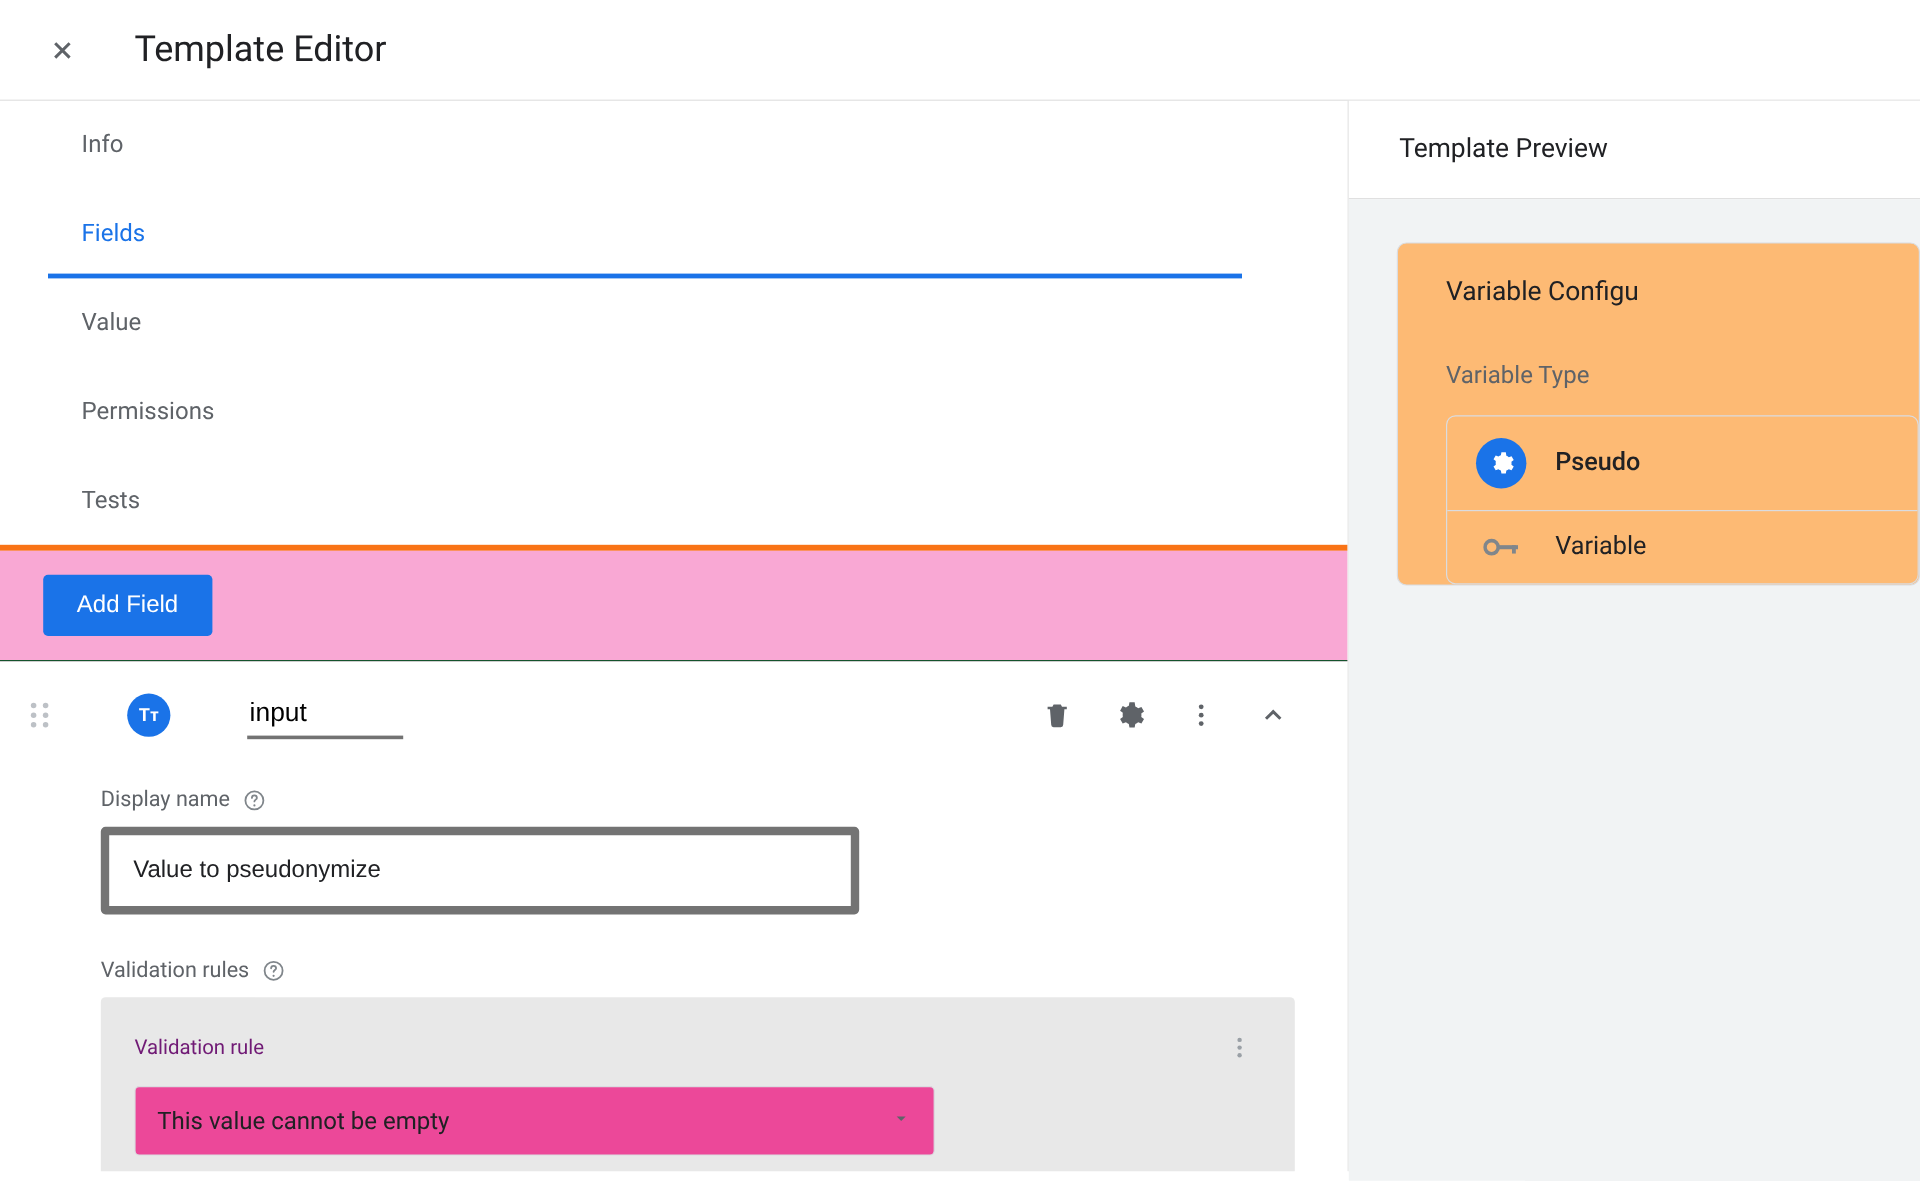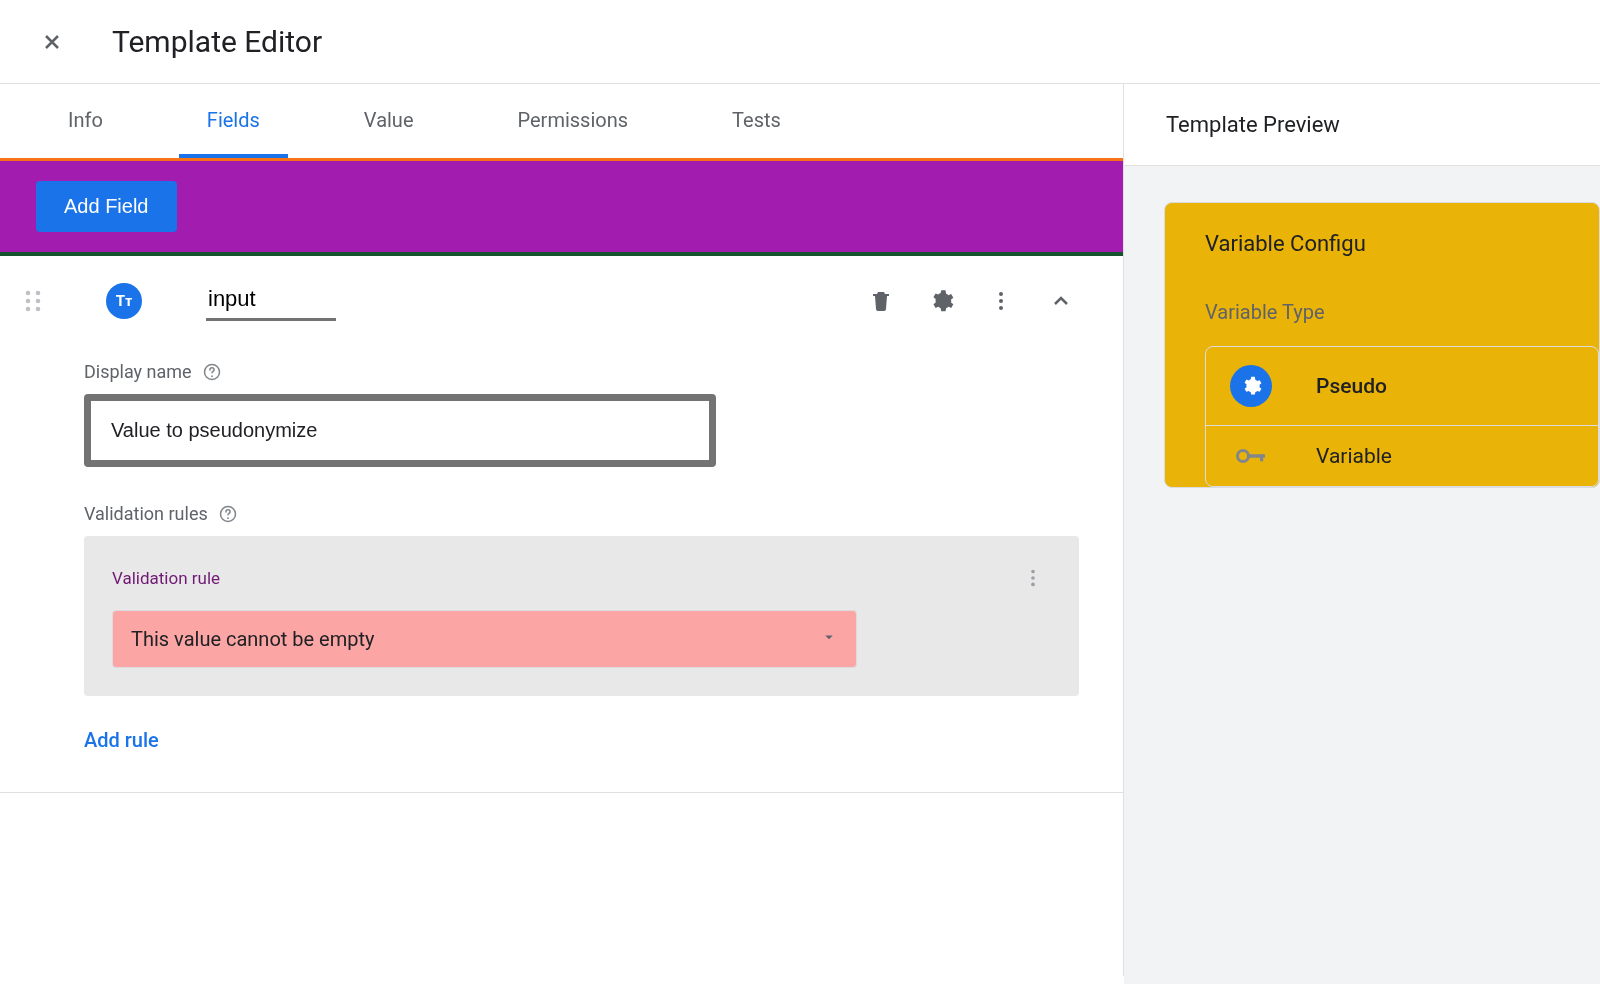--- a/index.html
+++ b/index.html
@@ -33,39 +33,40 @@
   display: flex;
   height: calc(100% - 92px);
 }
 .left-panel {
   flex: 0 0 1124px;
   border-right: 1px solid #e0e0e0;
   overflow: hidden;
 }
 .tabs {
   display: flex;
-  border-bottom: 3px solid #f97316;
+  border-bottom: 5px solid #f97316;
   padding: 0 40px;
+  flex-direction: column;
 }
 .tab {
   padding: 24px 28px 22px 28px;
   font-size: 20px;
   color: #5f6368;
   cursor: pointer;
   border-bottom: 4px solid transparent;
   margin-right: 48px;
 }
 .tab.active {
   color: #1a73e8;
   border-bottom-color: #1a73e8;
 }
 .add-field-bar {
-  background: #a21caf;
+  background: #f9a8d4;
   padding: 20px 36px;
-  border-bottom: 4px solid #14532d;
+  border-bottom: 1px solid #14532d;
 }
 .add-field-btn {
   background: #1a73e8;
   color: #fff;
   border: none;
   font-size: 20px;
   font-weight: 500;
   padding: 14px 28px;
   border-radius: 4px;
   cursor: pointer;
@@ -160,25 +161,25 @@
   display: flex;
   align-items: center;
   justify-content: space-between;
   margin-bottom: 14px;
 }
 .validation-card-label {
   font-size: 17px;
   color: #701a75;
 }
 .dropdown {
-  background: #fca5a5;
+  background: #ec4899;
   border: 1px solid #dadce0;
   border-radius: 4px;
   padding: 16px 18px;
-  width: 745px;
+  width: 667px;
   display: flex;
   align-items: center;
   justify-content: space-between;
   cursor: pointer;
 }
 .dropdown-text {
   font-size: 20px;
   color: #202124;
 }
 .add-rule-link {
@@ -199,21 +200,21 @@
   font-size: 22px;
   font-weight: 400;
   color: #202124;
 }
 .preview-body {
   background: #f1f3f4;
   padding: 36px 0 0 40px;
   height: 100%;
 }
 .preview-card {
-  background: #eab308;
+  background: #fdba74;
   border: 1px solid #dadce0;
   border-radius: 8px;
   padding: 28px 0 0 40px;
 }
 .preview-card-title {
   font-size: 22px;
   font-weight: 400;
   color: #202124;
   margin-bottom: 44px;
 }
@@ -224,21 +225,21 @@
 }
 .variable-type-box {
   border: 1px solid #dadce0;
   border-radius: 8px;
   overflow: hidden;
 }
 .vt-row {
   display: flex;
   align-items: center;
   padding: 18px 24px;
-  gap: 44px;
+  gap: 24px;
 }
 .vt-row + .vt-row {
   border-top: 1px solid #dadce0;
 }
 .vt-icon-circle {
   width: 42px;
   height: 42px;
   border-radius: 50%;
   background: #1a73e8;
   color: #fff;

